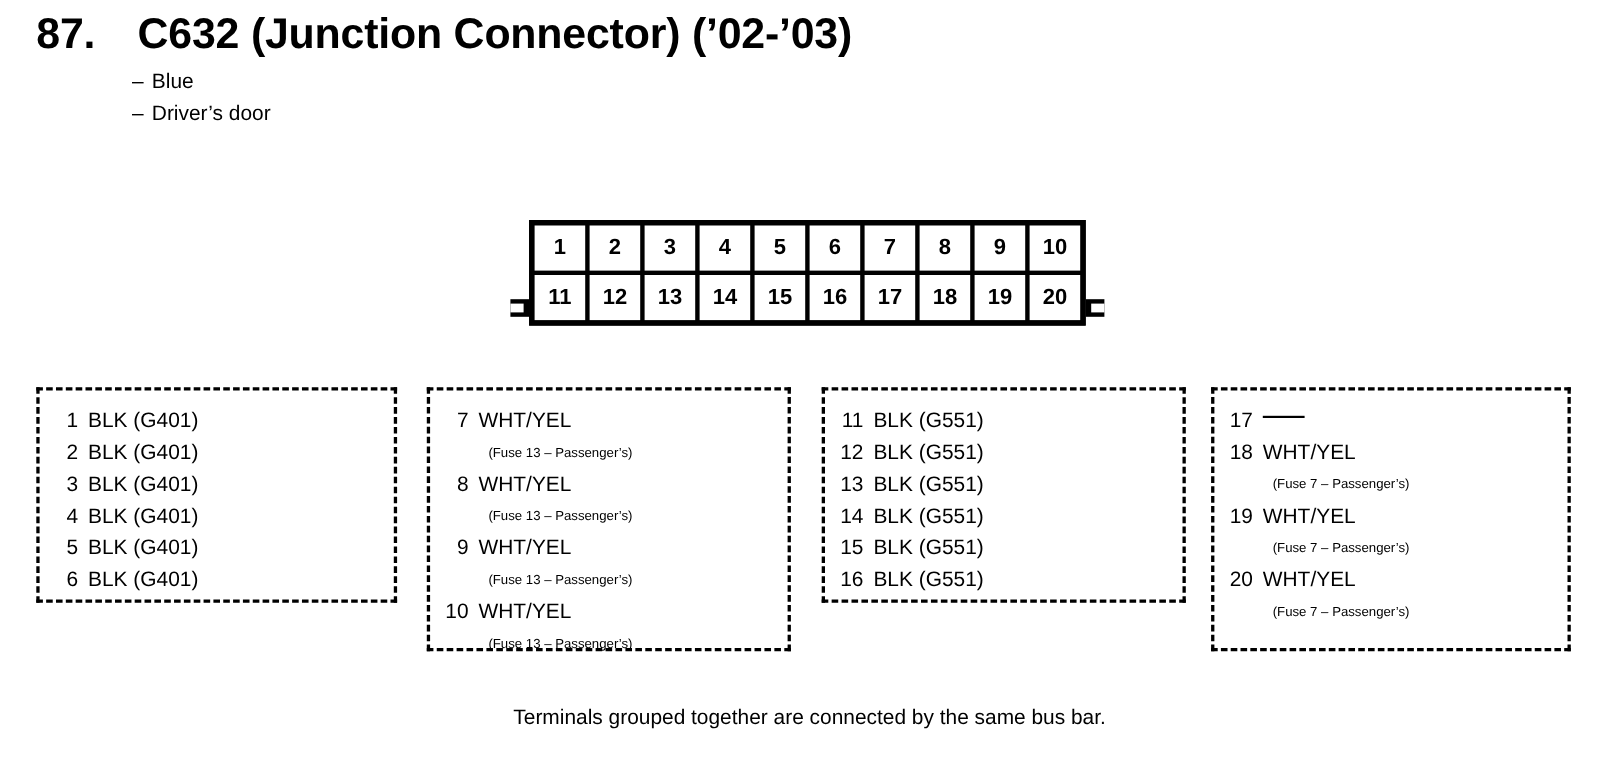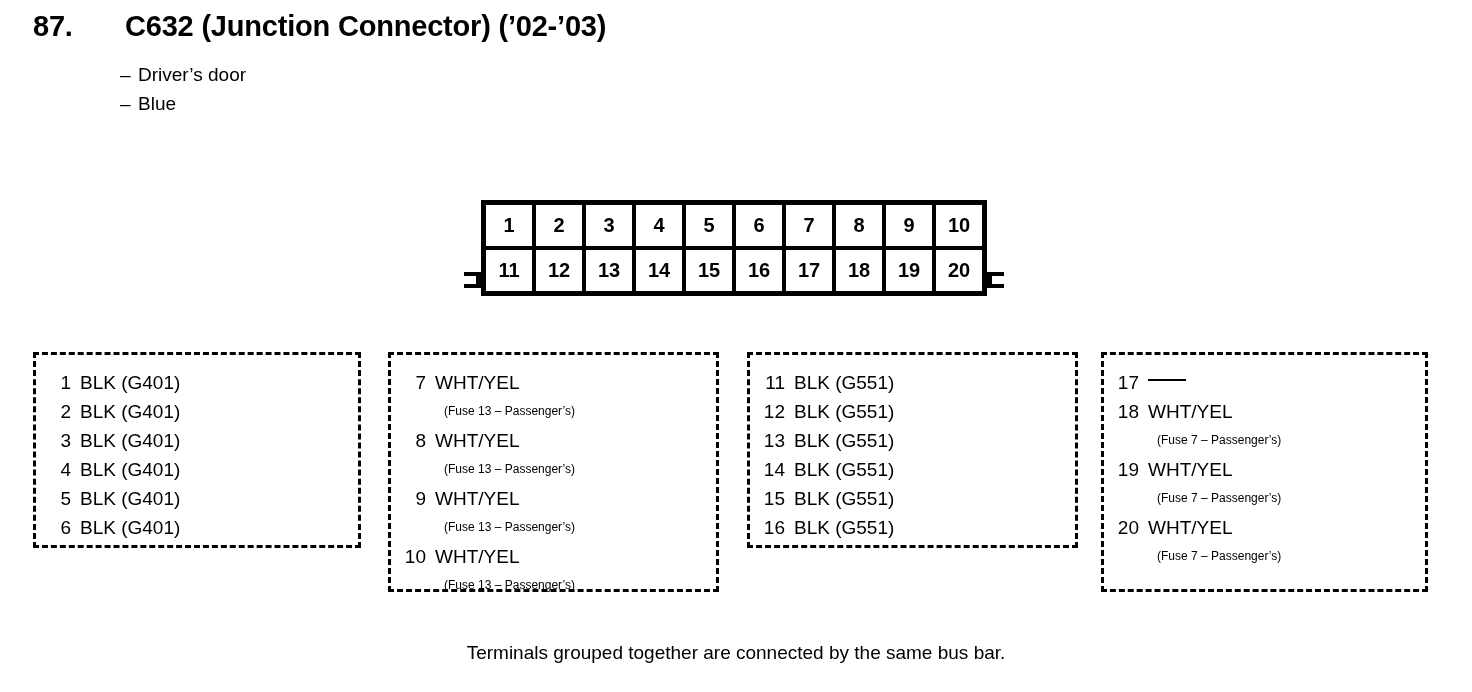--- a/index.html
+++ b/index.html
@@ -14,21 +14,21 @@
     font-family: "Liberation Sans", sans-serif;
     color: #000000;
     overflow: hidden;
   }
 
   
   .header-title {
     position: absolute;
     left: 33px;
     top: 10px;
-    font-size: 29px;
+    font-size: 39px;
     font-weight: bold;
     letter-spacing: -0.2px;
     white-space: nowrap;
   }
   .header-title .num {
     display: inline-block;
     width: 92px;
   }
 
   .bullets {
@@ -148,22 +148,22 @@
   }
 </style>
 </head>
 <body>
 
 <div class="header-title">
   <span class="num">87.</span><span>C632 (Junction Connector) (’02-’03)</span>
 </div>
 
 <div class="bullets">
+    <div class="bullet-row"><span class="bullet-dash">–</span><span>Blue</span></div>
     <div class="bullet-row"><span class="bullet-dash">–</span><span>Driver’s door</span></div>
-    <div class="bullet-row"><span class="bullet-dash">–</span><span>Blue</span></div>
   </div>
 
 <div class="connector">
   <div class="conn-body">
     <div class="conn-row top">
         <div class="conn-cell">1</div>
         <div class="conn-cell">2</div>
         <div class="conn-cell">3</div>
         <div class="conn-cell">4</div>
         <div class="conn-cell">5</div>

